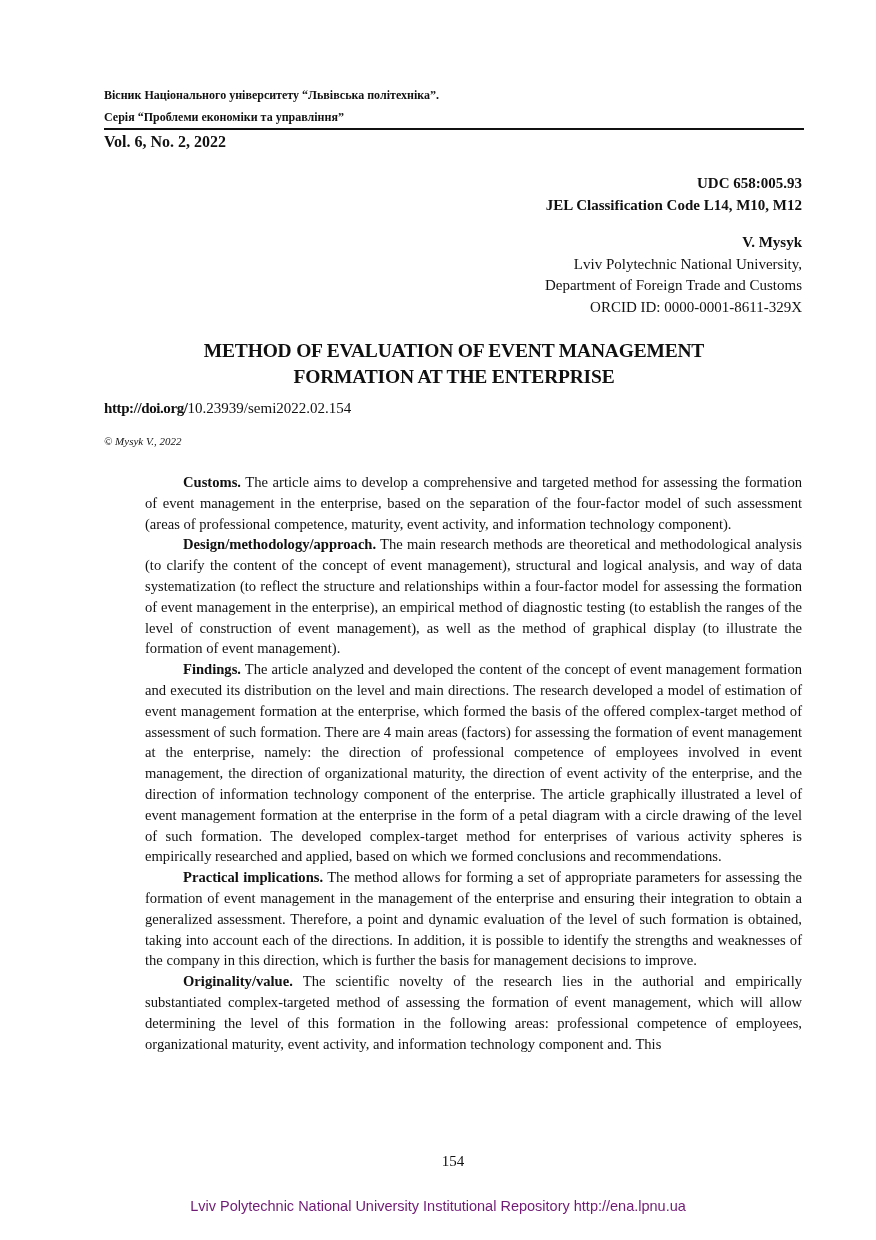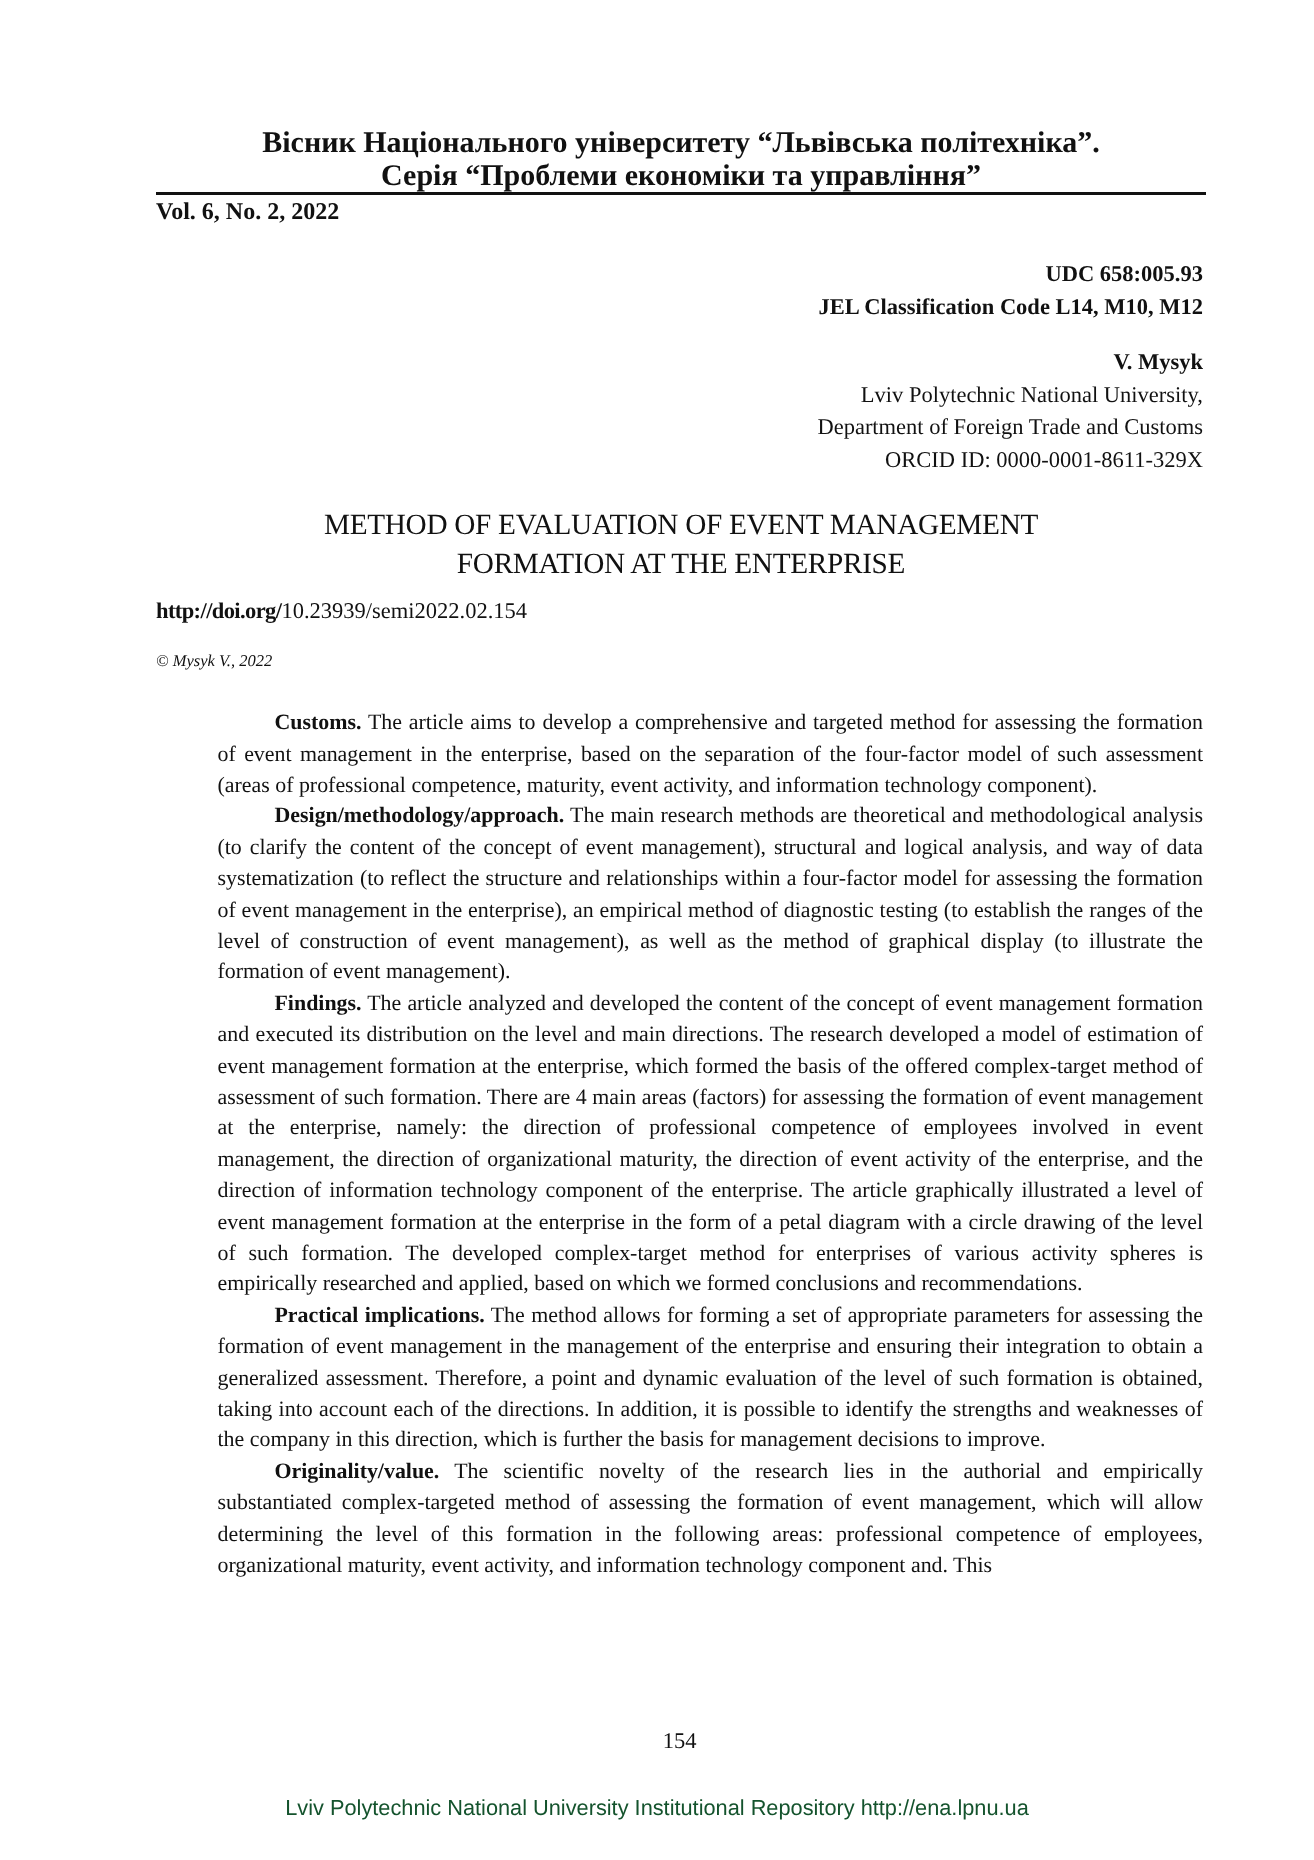--- a/index.html
+++ b/index.html
@@ -13,23 +13,23 @@
       position: relative;
       overflow: hidden;
       font-family: "Liberation Serif", "DejaVu Serif", serif;
       color: #111111;
     }
     .journal-header {
       position: absolute;
       left: 104px;
       top: 84px;
       width: 700px;
-      text-align: center;
+      text-align: left;
       font-weight: bold;
-      font-size: 20px;
+      font-size: 12px;
       line-height: 22px;
     }
     .header-rule {
       position: absolute;
       left: 104px;
       top: 128px;
       width: 700px;
       height: 2px;
       background: #111111;
     }
@@ -60,21 +60,21 @@
     }
     .author-block .author-name {
       font-weight: bold;
     }
     .title {
       position: absolute;
       left: 104px;
       top: 338px;
       width: 700px;
       text-align: center;
-      font-weight: normal;
+      font-weight: bold;
       font-size: 19.5px;
       line-height: 26px;
       letter-spacing: -0.2px;
     }
     .doi {
       position: absolute;
       left: 104px;
       top: 398px;
       font-size: 15px;
       line-height: 20px;
@@ -117,21 +117,21 @@
       line-height: 20px;
     }
     .repository {
       position: absolute;
       left: 0;
       top: 1197px;
       width: 876px;
       text-align: center;
       font-family: "Liberation Sans", "DejaVu Sans", sans-serif;
       font-size: 14.5px;
-      color: #14532d;
+      color: #701a75;
       line-height: 18px;
     }
   </style>
 </head>
 <body>
 
 <div class="journal-header">
   <div>Вісник Національного університету “Львівська політехніка”.</div>
   <div>Серія “Проблеми економіки та управління”</div>
 </div>

